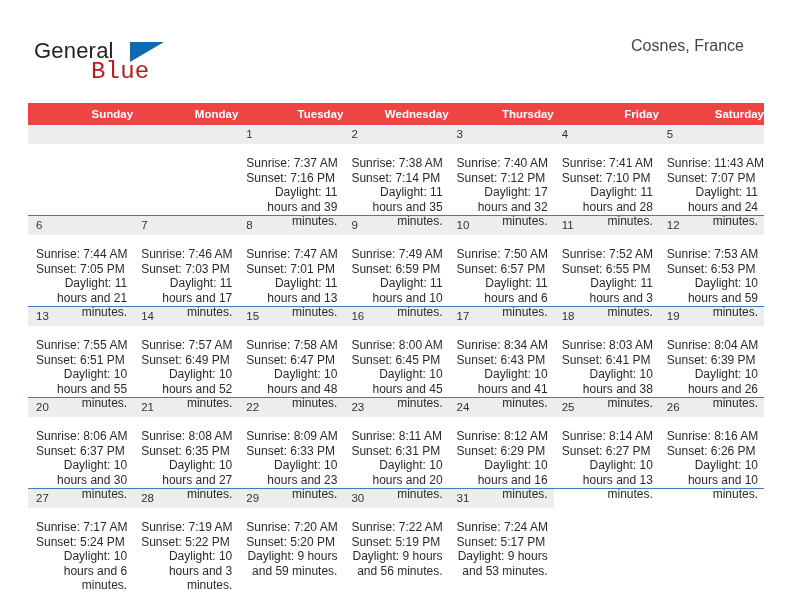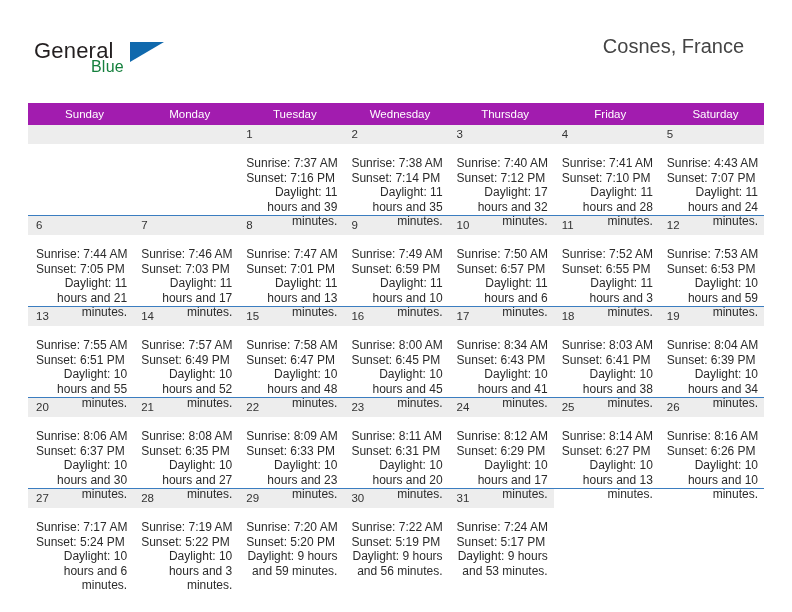--- a/index.html
+++ b/index.html
@@ -42,24 +42,24 @@
     left: 0; top: 0;
     font-size: 22px;
     letter-spacing: 0.2px;
     color: #231f20;
     font-family: "Liberation Sans", sans-serif;
   }
   .logo-blue {
     position: absolute;
     left: 57px;
     top: 20px;
-    font-size: 16px;
+    font-size: 24px;
     letter-spacing: 0.2px;
-    color: #15803d;
-    font-family: Liberation Sans, sans-serif;
+    color: #b91c1c;
+    font-family: Liberation Mono, monospace;
   }
   .logo-triangle {
     position: absolute;
     left: 96px;
     top: 4px;
     width: 0;
     height: 0;
     border-left: 34px solid #1069ad;
     border-bottom: 20px solid transparent;
   }
@@ -71,43 +71,43 @@
     text-align: right;
   }
   .month-title {
     font-size: 26px;
     color: #333333;
     line-height: 32px;
     font-weight: normal;
     white-space: nowrap;
   }
   .location {
-    font-size: 20px;
+    font-size: 16px;
     color: #444444;
     line-height: 20px;
     margin-top: 6px;
     white-space: nowrap;
   }
 
   
   .calendar {
     position: absolute;
     left: 28px;
     top: 103px;
     width: 736px;
     border-collapse: collapse;
     table-layout: fixed;
   }
 
   .calendar th {
-    background: #a21caf;
+    background: #ef4444;
     color: #ffffff;
     font-size: 11.5px;
-    font-weight: normal;
-    text-align: center;
+    font-weight: bold;
+    text-align: right;
     padding: 5px 0 5px 8px;
     height: 12px;
     border: none;
   }
 
   .calendar td {
     vertical-align: top;
     padding: 0;
     height: 90px;
     border-top: 1px solid #3b7dc0;
@@ -236,21 +236,21 @@
                 <div>Sunrise: 7:41 AM</div>
                 <div>Sunset: 7:10 PM</div>
                 <div class="daylight">Daylight: 11 hours and 28 minutes.</div>
               </div>
             </div>
           </td>
           <td>
             <div class="cell-inner">
               <span class="daynum">5</span>
               <div class="details">
-                <div>Sunrise: 4:43 AM</div>
+                <div>Sunrise: 11:43 AM</div>
                 <div>Sunset: 7:07 PM</div>
                 <div class="daylight">Daylight: 11 hours and 24 minutes.</div>
               </div>
             </div>
           </td>
         </tr>
         <tr class="week">
           <td>
             <div class="cell-inner">
               <span class="daynum">6</span>
@@ -382,21 +382,21 @@
                 <div class="daylight">Daylight: 10 hours and 38 minutes.</div>
               </div>
             </div>
           </td>
           <td>
             <div class="cell-inner">
               <span class="daynum">19</span>
               <div class="details">
                 <div>Sunrise: 8:04 AM</div>
                 <div>Sunset: 6:39 PM</div>
-                <div class="daylight">Daylight: 10 hours and 34 minutes.</div>
+                <div class="daylight">Daylight: 10 hours and 26 minutes.</div>
               </div>
             </div>
           </td>
         </tr>
         <tr class="week">
           <td>
             <div class="cell-inner">
               <span class="daynum">20</span>
               <div class="details">
                 <div>Sunrise: 8:06 AM</div>
@@ -434,21 +434,21 @@
                 <div class="daylight">Daylight: 10 hours and 20 minutes.</div>
               </div>
             </div>
           </td>
           <td>
             <div class="cell-inner">
               <span class="daynum">24</span>
               <div class="details">
                 <div>Sunrise: 8:12 AM</div>
                 <div>Sunset: 6:29 PM</div>
-                <div class="daylight">Daylight: 10 hours and 17 minutes.</div>
+                <div class="daylight">Daylight: 10 hours and 16 minutes.</div>
               </div>
             </div>
           </td>
           <td>
             <div class="cell-inner">
               <span class="daynum">25</span>
               <div class="details">
                 <div>Sunrise: 8:14 AM</div>
                 <div>Sunset: 6:27 PM</div>
                 <div class="daylight">Daylight: 10 hours and 13 minutes.</div>

